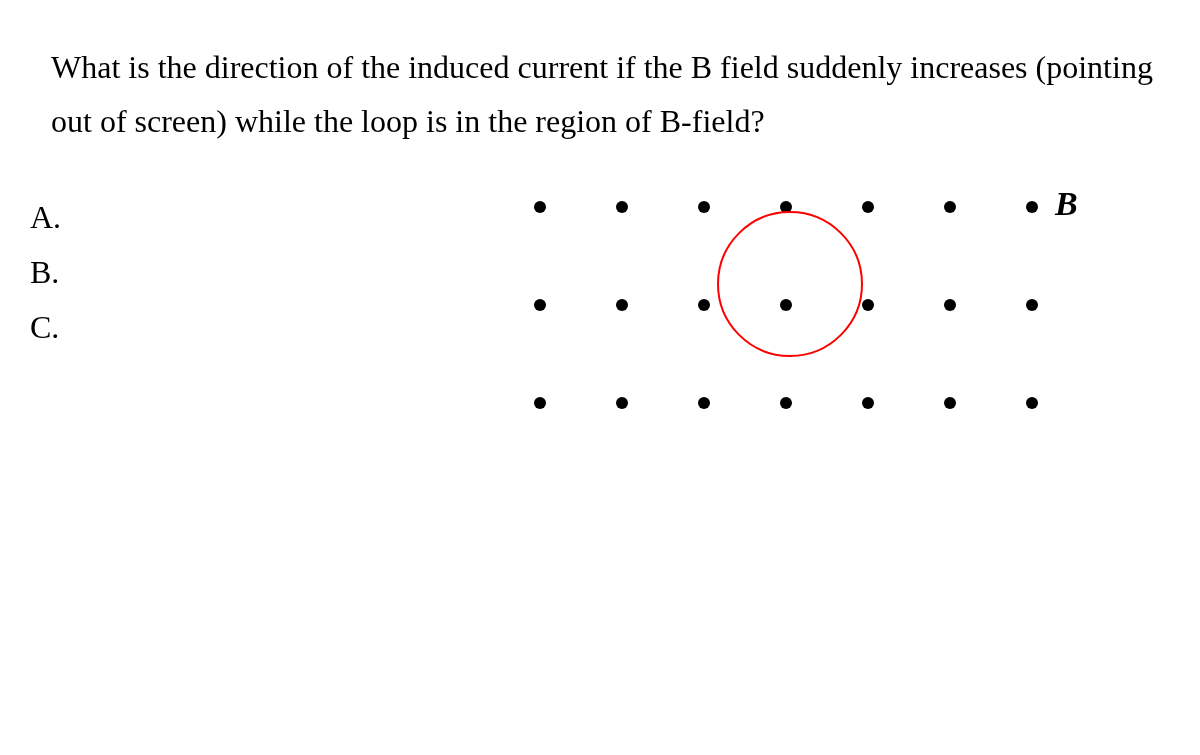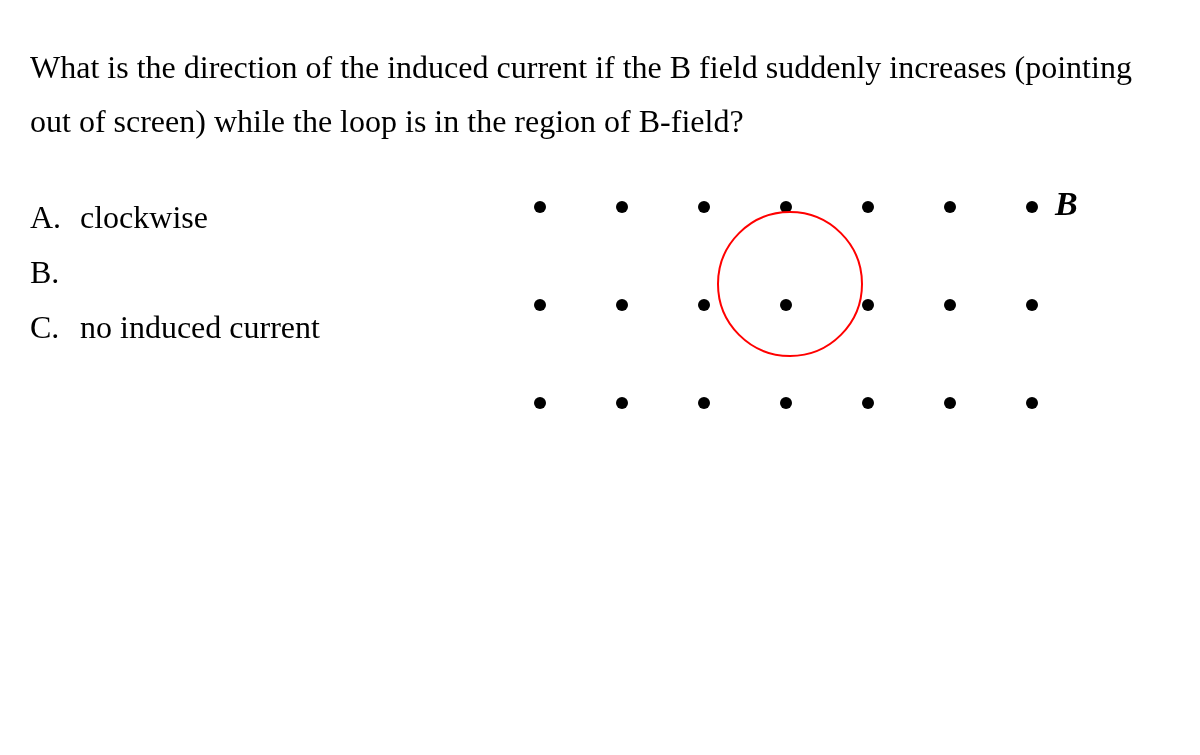--- a/index.html
+++ b/index.html
@@ -13,20 +13,21 @@
       background: white;
       font-family: "Times New Roman", Times, serif;
       font-size: 32px;
       color: #000;
       position: relative;
       padding: 40px 30px;
     }
     .question {
       line-height: 1.7;
       margin-bottom: 40px;
+      margin-left: 21px;
     }
     .content-row {
       display: flex;
       align-items: flex-start;
     }
     .options {
       width: 470px;
       padding-top: 10px;
     }
     .option {
@@ -58,28 +59,26 @@
   </style>
 </head>
 <body>
 
 <div class="question">What is the direction of the induced current if the B field suddenly increases (pointing out of screen) while the loop is in the region of B-field?</div>
 
 <div class="content-row">
   <div class="options">
     <div class="option">
       <span class="option-letter">A.</span>
-      <span>clockwise</span>
     </div>
     <div class="option">
       <span class="option-letter">B.</span>
     </div>
     <div class="option">
       <span class="option-letter">C.</span>
-      <span>no induced current</span>
     </div>
   </div>
 
   <div class="diagram">
     <svg id="diagram-svg" width="620" height="280">
         <circle cx="40" cy="18" r="6" fill="#000000"></circle>
         <circle cx="122" cy="18" r="6" fill="#000000"></circle>
         <circle cx="204" cy="18" r="6" fill="#000000"></circle>
         <circle cx="286" cy="18" r="6" fill="#000000"></circle>
         <circle cx="368" cy="18" r="6" fill="#000000"></circle>

